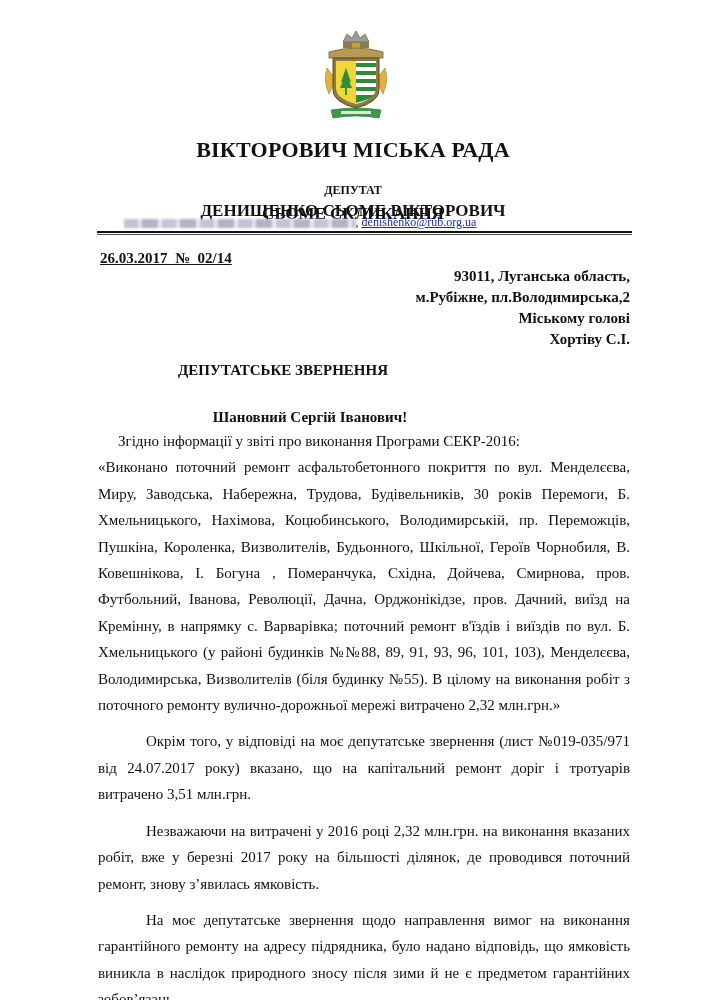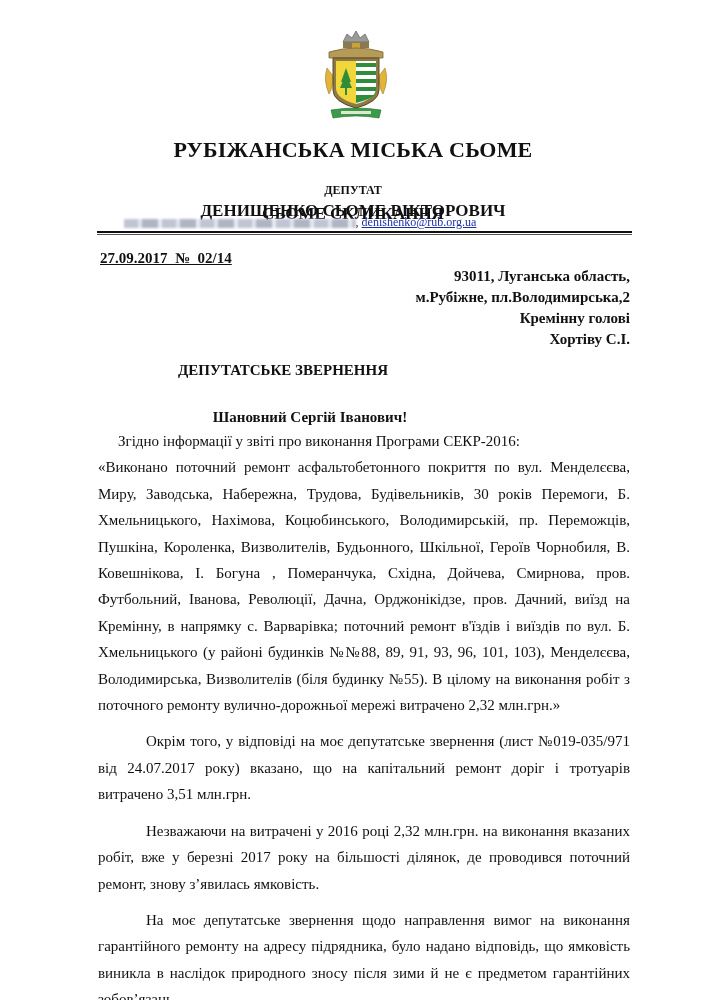--- a/index.html
+++ b/index.html
@@ -78,38 +78,38 @@
     <rect x="35" y="35" width="20" height="4" fill="#2f8d3a"></rect>
     <rect x="35" y="43" width="20" height="4" fill="#2f8d3a"></rect>
     <rect x="35" y="51" width="20" height="4" fill="#2f8d3a"></rect>
     <rect x="35" y="59" width="20" height="4" fill="#2f8d3a"></rect>
     <path d="M35 67 L54 67 Q50 71 35 75 Z" fill="#2f8d3a"></path>
 
     <path d="M10 82 Q35 78 60 82 L58 90 Q35 86 12 90 Z" fill="#3d9a4a" stroke="#1f6a2c" stroke-width="0.6"></path>
     <rect x="20" y="83" width="30" height="3" fill="#dfe8d2"></rect>
   </svg>
 
-  <div class="head h-council">РУБІЖАНСЬКА МІСЬКА СЬОМЕ</div>
+  <div class="head h-council">ВІКТОРОВИЧ МІСЬКА РАДА</div>
   <div class="head h-conv">СЬОМЕ СКЛИКАННЯ</div>
   <div class="head h-dep">ДЕПУТАТ</div>
   <div class="head h-name">ДЕНИЩЕНКО СЬОМЕ ВІКТОРОВИЧ</div>
 
   <div class="contact">
     <span class="blur-block"></span><span>, </span><span class="email">denishenko@rub.org.ua</span>
   </div>
 
   <div class="rule"></div>
   <div class="rule2"></div>
 
-  <div class="ref">27.09.2017  №  02/14</div>
+  <div class="ref">26.03.2017  №  02/14</div>
 
   <div class="addr">
     <div>93011, Луганська область,</div>
     <div>м.Рубіжне, пл.Володимирська,2</div>
-    <div>Кремінну голові</div>
+    <div>Міському голові</div>
     <div>Хортіву С.І.</div>
   </div>
 
   <div class="doc-title">ДЕПУТАТСЬКЕ ЗВЕРНЕННЯ</div>
   <div class="salutation">Шановний Сергій Іванович!</div>
 
   <div class="body">
     <p class="first">Згідно інформації у звіті про виконання Програми СЕКР-2016:</p>
     <p>«Виконано поточний ремонт асфальтобетонного покриття по вул. Менделєєва, Миру, Заводська, Набережна, Трудова, Будівельників, 30 років Перемоги, Б. Хмельницького, Нахімова, Коцюбинського, Володимирській, пр. Переможців, Пушкіна, Короленка, Визволителів, Будьонного, Шкільної, Героїв Чорнобиля, В. Ковешнікова, І. Богуна , Померанчука, Східна, Дойчева, Смирнова, пров. Футбольний, Іванова, Революції, Дачна, Орджонікідзе, пров. Дачний, виїзд на Кремінну, в напрямку с. Варварівка; поточний ремонт в'їздів і виїздів по вул. Б. Хмельницького (у районі будинків №№88, 89, 91, 93, 96, 101, 103), Менделєєва, Володимирська, Визволителів (біля будинку №55). В цілому на виконання робіт з поточного ремонту вулично-дорожньої мережі витрачено 2,32 млн.грн.»</p>
     <p class="indent mt">Окрім того, у відповіді на моє депутатське звернення (лист №019-035/971 від 24.07.2017 року) вказано, що на капітальний ремонт доріг і тротуарів витрачено 3,51 млн.грн.</p>

